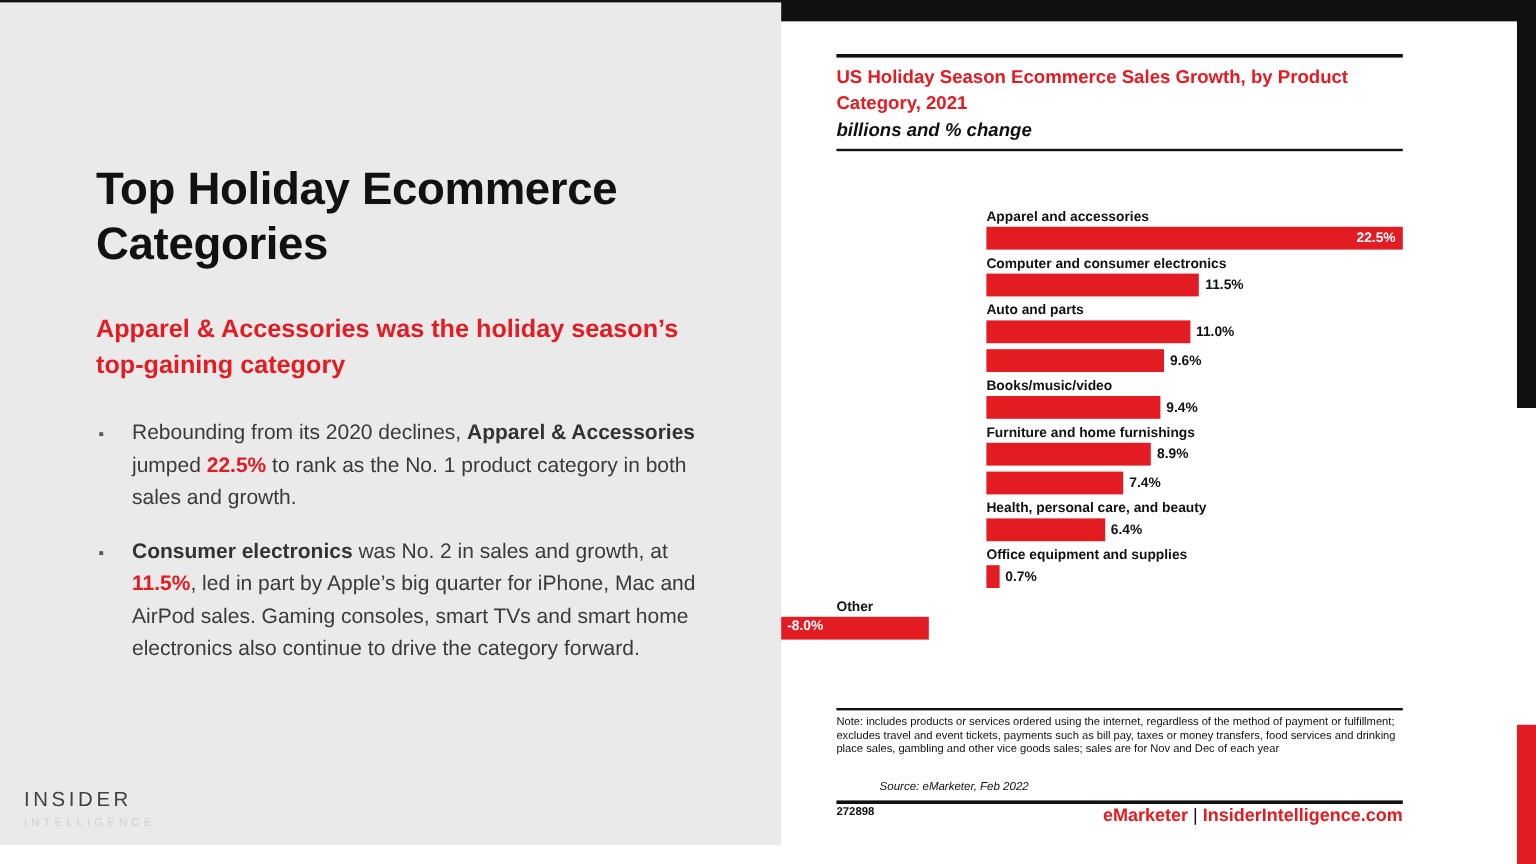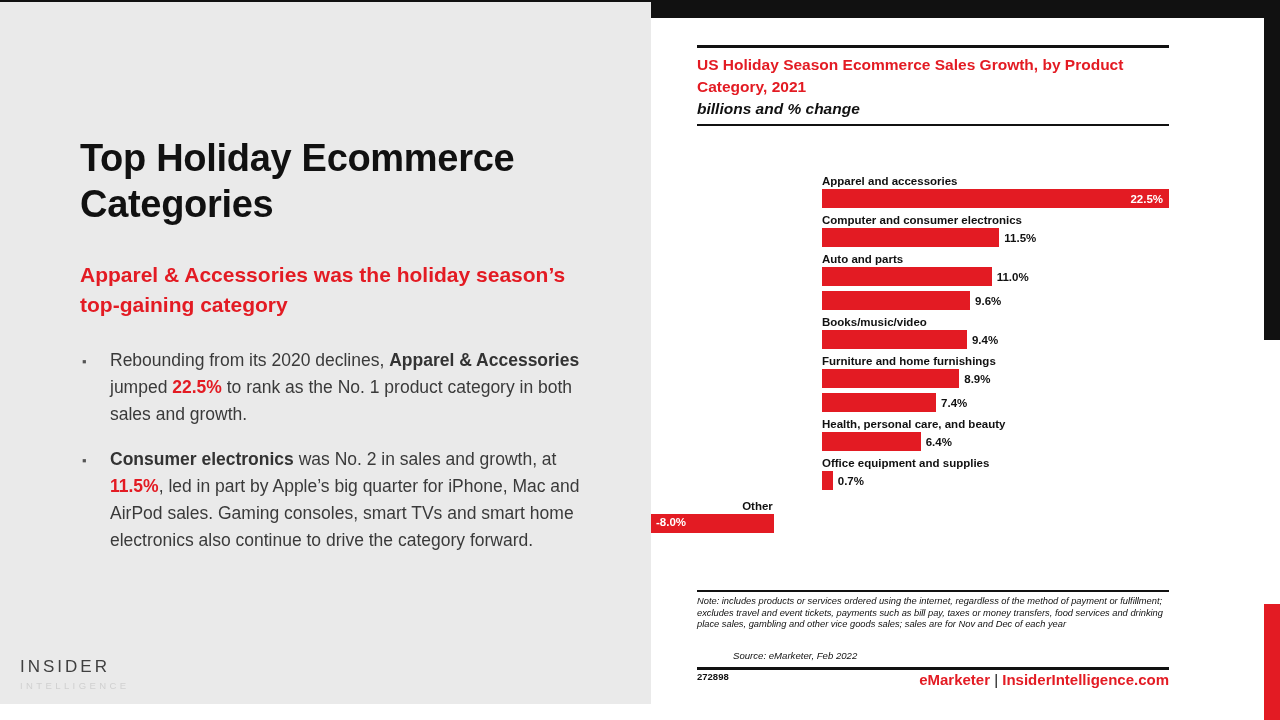--- a/index.html
+++ b/index.html
@@ -180,21 +180,21 @@
     margin-left: 0;
   }
   
   .cat-neg { position: relative; margin-top: 9px; }
   .cat-neg .label {
     font-size: 11.5px;
     font-weight: bold;
     color: #111111;
     line-height: 15px;
     width: 125px;
-    text-align: center;
+    text-align: left;
     padding-right: 4px;
     box-sizing: border-box;
   }
   .cat-neg .barwrap {
     position: relative;
     height: 19px;
   }
   .cat-neg .bar {
     position: absolute;
     left: 0; top: 0;
@@ -213,21 +213,20 @@
     left: 46px; top: 572px;
     width: 472px; height: 1.5px;
     background: #111111;
   }
   .note {
     position: absolute;
     left: 46px; top: 578px;
     width: 472px;
     font-size: 9.3px;
     line-height: 11.6px;
-    font-style: italic;
     color: #111111;
   }
   .source {
     position: absolute;
     left: 46px; top: 632px;
     font-size: 9.6px;
     font-style: italic;
     color: #111111;
     margin-left: 36px;
   }

